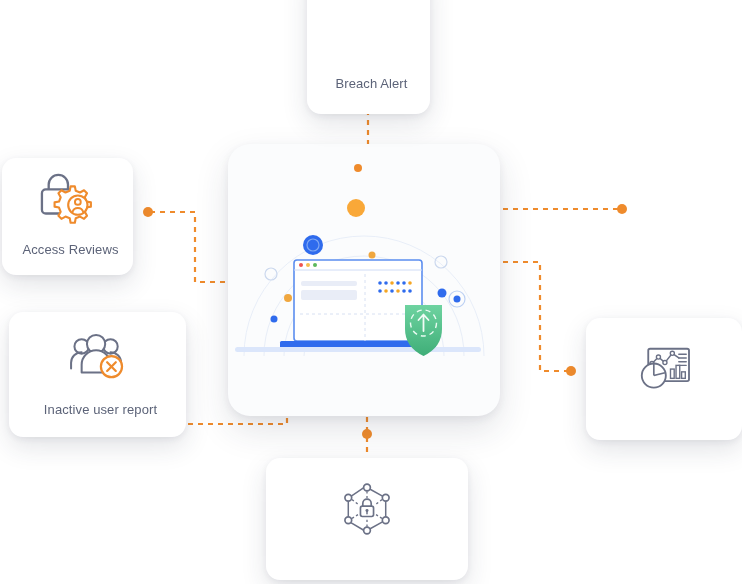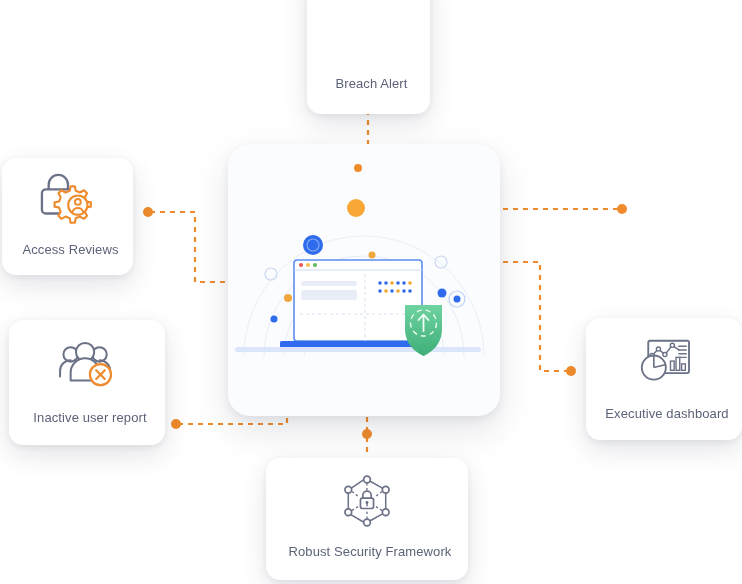--- a/index.html
+++ b/index.html
@@ -61,22 +61,22 @@
     left: 307px; top: -34px;
     width: 123px; height: 148px;
     padding-bottom: 22px;
   }
   #card-access {
     left: 2px; top: 158px;
     width: 131px; height: 117px;
     padding-bottom: 17px;
   }
   #card-inactive {
-    left: 9px; top: 320px;
-    width: 156px; height: 125px;
+    left: 9px; top: 312px;
+    width: 177px; height: 125px;
     padding-bottom: 19px;
   }
   #card-reports {
     left: 649px; top: 155px;
     width: 90px; height: 114px;
     padding-bottom: 16px;
   }
   #card-exec {
     left: 586px; top: 318px;
     width: 156px; height: 122px;
@@ -284,21 +284,20 @@
         <g fill="#ffffff" stroke="#6b7186" stroke-width="1.5">
           <rect x="37" y="26" width="4" height="10"></rect>
           <rect x="43" y="22" width="4" height="14"></rect>
           <rect x="49" y="29" width="4" height="7"></rect>
         </g>
 
         <circle cx="19" cy="33" r="13" fill="#ffffff" stroke="#6b7186" stroke-width="2"></circle>
         <path d="M 19 33 L 19 20 M 19 33 L 31 30" stroke="#6b7186" stroke-width="1.8"></path>
       </svg>
     </div>
-    <div class="card-label">Executive dashboard</div>
   </div>
 
   <div class="card" id="card-framework">
     <div class="card-icon">
       <svg viewBox="0 0 62 62" width="58" height="58">
 
         <g fill="none" stroke="#6b7186" stroke-width="1.6" stroke-linecap="round">
           <path d="M 31 8 L 49 18"></path>
           <path d="M 51 21 L 51 41"></path>
           <path d="M 49 44 L 31 54"></path>
@@ -326,16 +325,15 @@
         </g>
 
         <g>
           <path d="M 26.5 28 L 26.5 25 a 4.5 4.5 0 0 1 9 0 L 35.5 28" fill="none" stroke="#6b7186" stroke-width="1.8"></path>
           <rect x="24" y="28" width="14" height="11" rx="2" fill="#ffffff" stroke="#6b7186" stroke-width="1.8"></rect>
           <circle cx="31" cy="32.5" r="1.6" fill="#6b7186"></circle>
           <line x1="31" y1="33.5" x2="31" y2="36" stroke="#6b7186" stroke-width="1.6" stroke-linecap="round"></line>
         </g>
       </svg>
     </div>
-    <div class="card-label">Robust Security Framework</div>
   </div>
 
 </div>
 
 </body></html>

